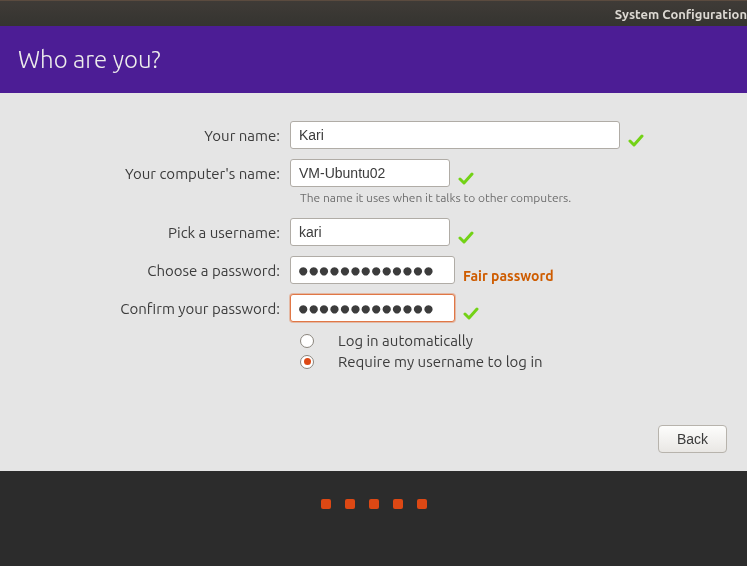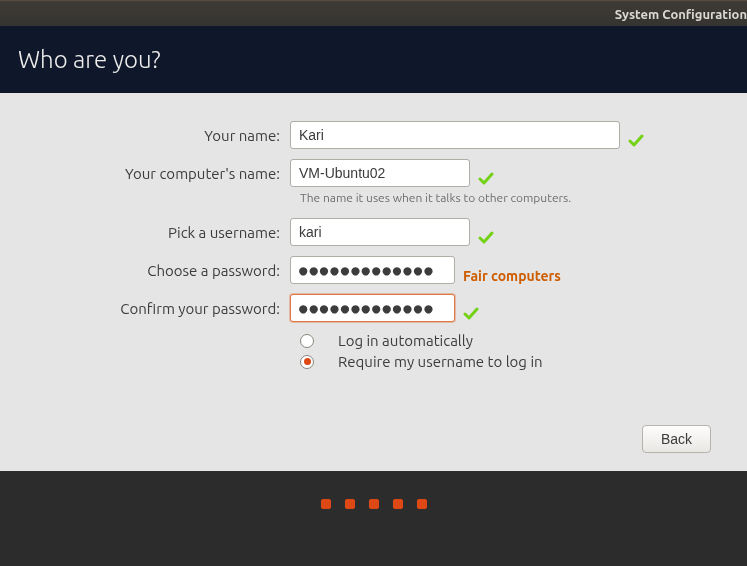--- a/index.html
+++ b/index.html
@@ -15,21 +15,21 @@
       height: 26px;
       display: flex;
       align-items: center;
       justify-content: flex-end;
       color: #dcd8d2;
       font-size: 13px;
       font-weight: bold;
       border-top: 1px solid #5b4b3f;
     }
     .header {
-      background: #0f172a;
+      background: #4c1d95;
       padding: 20px 4px 20px 18px;
       color: #eeeeec;
     }
     .header h1 {
       font-size: 24px;
       font-weight: 300;
     }
     .content {
       background: #e5e5e5;
       padding: 28px 20px 20px 20px;
@@ -56,21 +56,21 @@
     input[type="text"], input[type="password"] {
       border: 1px solid #b0aca6;
       border-radius: 3px;
       padding: 5px 8px;
       font-size: 14px;
       background: #ffffff;
       color: #3c3c3c;
       height: 28px;
     }
     input.wide { width: 330px; }
-    input.medium { width: 180px; }
+    input.medium { width: 160px; }
     input.pwd { width: 165px; }
     input.focused {
       border-color: #e07746;
       box-shadow: 0 0 0 1px #e0774666;
     }
     .check-icon svg { display: block; }
     .hint {
       font-size: 12px;
       color: #6e6e6e;
       margin-left: 280px;
@@ -107,21 +107,21 @@
     .radio.selected::after {
       content: "";
       width: 7px;
       height: 7px;
       background: #dd4814;
       border-radius: 50%;
       display: block;
     }
     .footer-buttons {
       position: absolute;
-      right: 36px;
+      right: 20px;
       bottom: 18px;
       display: flex;
       gap: 10px;
     }
     button {
       background: linear-gradient(to bottom, #fdfdfc, #e9e7e4);
       border: 1px solid #b7b3ac;
       border-radius: 4px;
       padding: 5px 18px;
       font-size: 14px;
@@ -194,21 +194,21 @@
             <path d="M2 8 L6 12 L14 3" stroke="#73d216" stroke-width="3" fill="none" stroke-linecap="round" stroke-linejoin="round"></path>
           </svg>
       </span>
     </div>
   </div>
 
   <div class="form-row">
     <div class="form-label">Choose a password:</div>
     <div class="form-field">
       <input type="text" class="pwd pwd-dots" value="●●●●●●●●●●●●●" style="">
-      <span class="pwd-strength">Fair computers</span>
+      <span class="pwd-strength">Fair password</span>
     </div>
   </div>
 
   <div class="form-row">
     <div class="form-label">Confirm your password:</div>
     <div class="form-field">
       <input type="text" class="pwd pwd-dots focused" value="●●●●●●●●●●●●●" style="">
       <span class="check-icon">
         <svg width="16" height="16" viewBox="0 0 16 16">
             <path d="M2 8 L6 12 L14 3" stroke="#73d216" stroke-width="3" fill="none" stroke-linecap="round" stroke-linejoin="round"></path>

